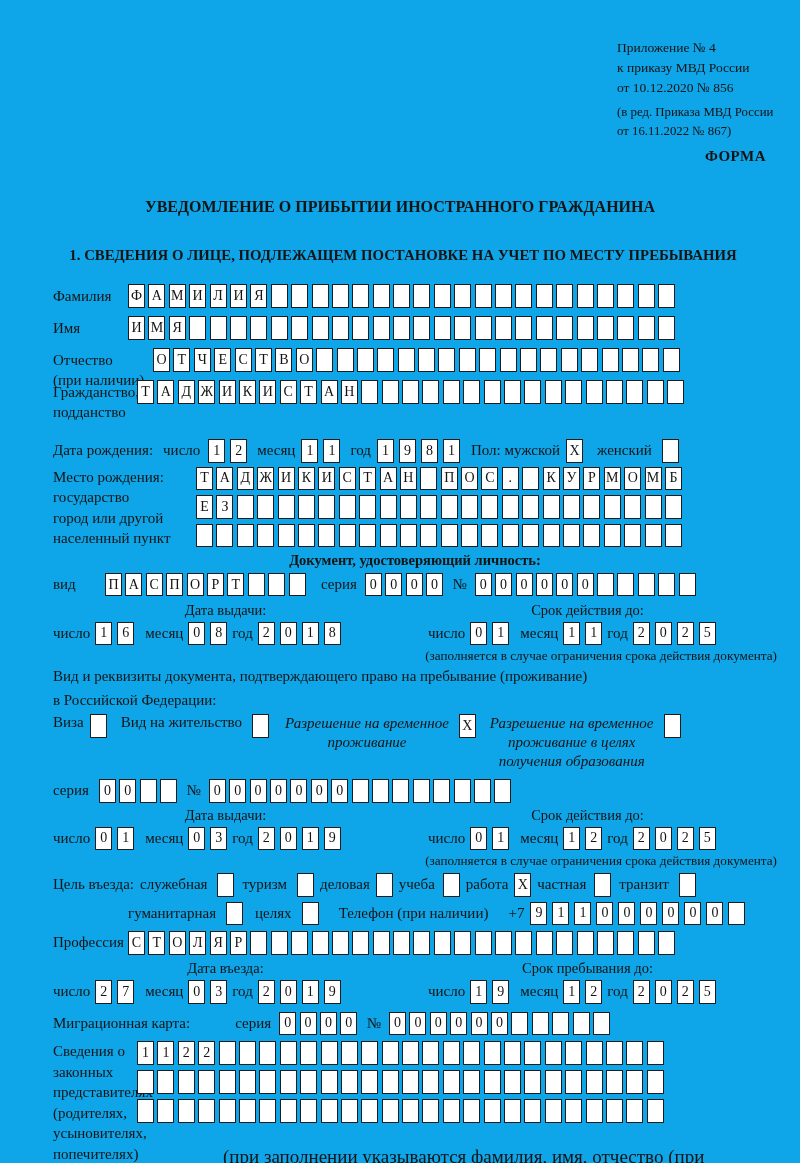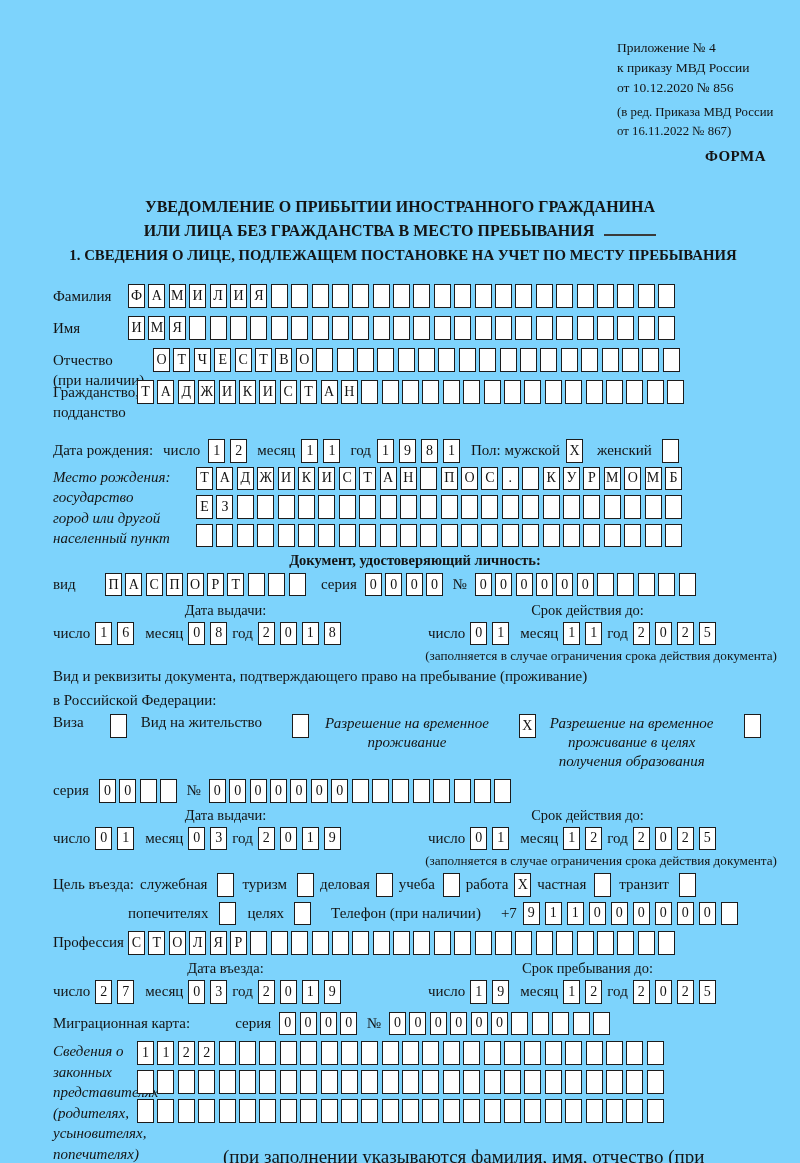--- a/index.html
+++ b/index.html
@@ -1,20 +1,20 @@
 <!DOCTYPE html>
 <html><head>
 <meta charset="utf-8">
 <style>
   * { box-sizing: border-box; }
   html,body { margin:0; padding:0; background:#fff; }
   .page {
     position:relative; width:800px; height:1163px; margin:0 auto;
     font-family:"Liberation Serif","DejaVu Serif",serif; color:#141414; font-size:15px;
-    background:#7dd3fc; overflow:hidden;
+    background:#0ea5e9; overflow:hidden;
   }
   .appendix { position:absolute; left:617px; top:38px; font-size:13.5px; line-height:20px; }
   .appendix .amend { margin-top:5px; font-size:12.8px; line-height:19px; }
   .forma { position:absolute; top:148px; right:34px; font-weight:bold; font-size:15px; letter-spacing:.5px; }
   .title { position:absolute; top:195px; left:0; width:800px; text-align:center; font-weight:bold; font-size:16px; line-height:24px; }
   .blank-underline { display:inline-block; width:52px; height:15px; border-bottom:2px solid #3a3a3a; margin-left:10px; }
   .sec-head { position:absolute; top:247px; left:0; width:800px; text-align:center; font-weight:bold; font-size:14.8px;padding-left:6px; }
   .body { position:absolute; top:280px; left:53px; width:724px; }
 
   .frow { display:flex; align-items:flex-start; }
@@ -40,26 +40,26 @@
   .dp-right { flex:1; }
   .dp-head { text-align:center; font-size:14.5px; line-height:17px; margin-bottom:3px; }
   .dp-right .dp-head { text-align:center; }
   .dp-line { display:flex; align-items:center; }
   .dp-right .dp-line { padding-left:30px; }
   .dp-line .lbl { margin-right:5px; }
   .note { text-align:right; font-size:13.2px; line-height:16px; margin-top:3px; }
 
   .para { line-height:21px; }
   .opts { display:flex; align-items:flex-start; }
-  .opt { display:flex; align-items:flex-start;gap:20px; }
+  .opt { display:flex; align-items:flex-start; }
   .opt-lines { text-align:center; line-height:19px;font-style:italic; }
   .opt .checkbox { margin-left:10px; margin-top:0; }
 
   .rep-cells .cells { margin-bottom:5.5px; }
-  .rep-labels div { line-height:20.5px;font-style:italic; }
+  .rep-labels div { line-height:20.5px; }
   .hint { font-size:19px; padding-left:170px; margin-top:-18px; }
 
   .mt2{margin-top:2px}.mt3{margin-top:3px}.mt4{margin-top:4px}.mt5{margin-top:5px}
   .mt6{margin-top:6px}.mt8{margin-top:8px}.mt16{margin-top:33px}
   .ml6{margin-left:6px}.ml8{margin-left:8px}.ml10{margin-left:10px}.ml12{margin-left:12px}
   .ml14{margin-left:14px}.ml16{margin-left:16px}.ml20{margin-left:20px}.ml45{margin-left:45px}
   .mr5{margin-right:5px}.mr6{margin-right:6px}.mr8{margin-right:8px}.mr10{margin-right:10px}
 </style>
 </head>
 <body>
@@ -73,23 +73,20 @@
     <div class="amend">
       <div>(в ред. Приказа МВД России</div>
       <div>от 16.11.2022 № 867)</div>
     </div>
   </div>
 
   <div class="forma">ФОРМА</div>
 
   <div class="title">
     <div>УВЕДОМЛЕНИЕ О ПРИБЫТИИ ИНОСТРАННОГО ГРАЖДАНИНА</div>
-    <div>
-      <span>ИЛИ ЛИЦА БЕЗ ГРАЖДАНСТВА В МЕСТО ПРЕБЫВАНИЯ</span><span class="blank-underline"></span>
-    </div>
   </div>
 
   <div class="sec-head">1. СВЕДЕНИЯ О ЛИЦЕ, ПОДЛЕЖАЩЕМ ПОСТАНОВКЕ НА УЧЕТ ПО МЕСТУ ПРЕБЫВАНИЯ</div>
 
   <div class="body">
 
     <div class="frow mt4">
       <div class="flabel w75">Фамилия</div>
       <div class="cells">
           <span class="cell">Ф</span>
@@ -546,21 +543,21 @@
       <span class="cell checkbox ml8"></span>
       <span class="lbl ml6">работа</span>
       <span class="cell checkbox ml6">X</span>
       <span class="lbl ml6">частная</span>
       <span class="cell checkbox ml8"></span>
       <span class="lbl ml8">транзит</span>
       <span class="cell checkbox ml10"></span>
     </div>
 
     <div class="frow mt5 aic" style="padding-left:75px">
-      <span class="lbl">попечителях</span>
+      <span class="lbl">гуманитарная</span>
       <span class="cell checkbox ml10"></span>
       <span class="lbl ml12">целях</span>
       <span class="cell checkbox ml10"></span>
       <span class="lbl ml20">Телефон (при наличии)</span>
       <span class="lbl ml20 mr6">+7</span>
       <span class="cells dcells">
           <span class="cell">9</span>
           <span class="cell">1</span>
           <span class="cell">1</span>
           <span class="cell">0</span>

